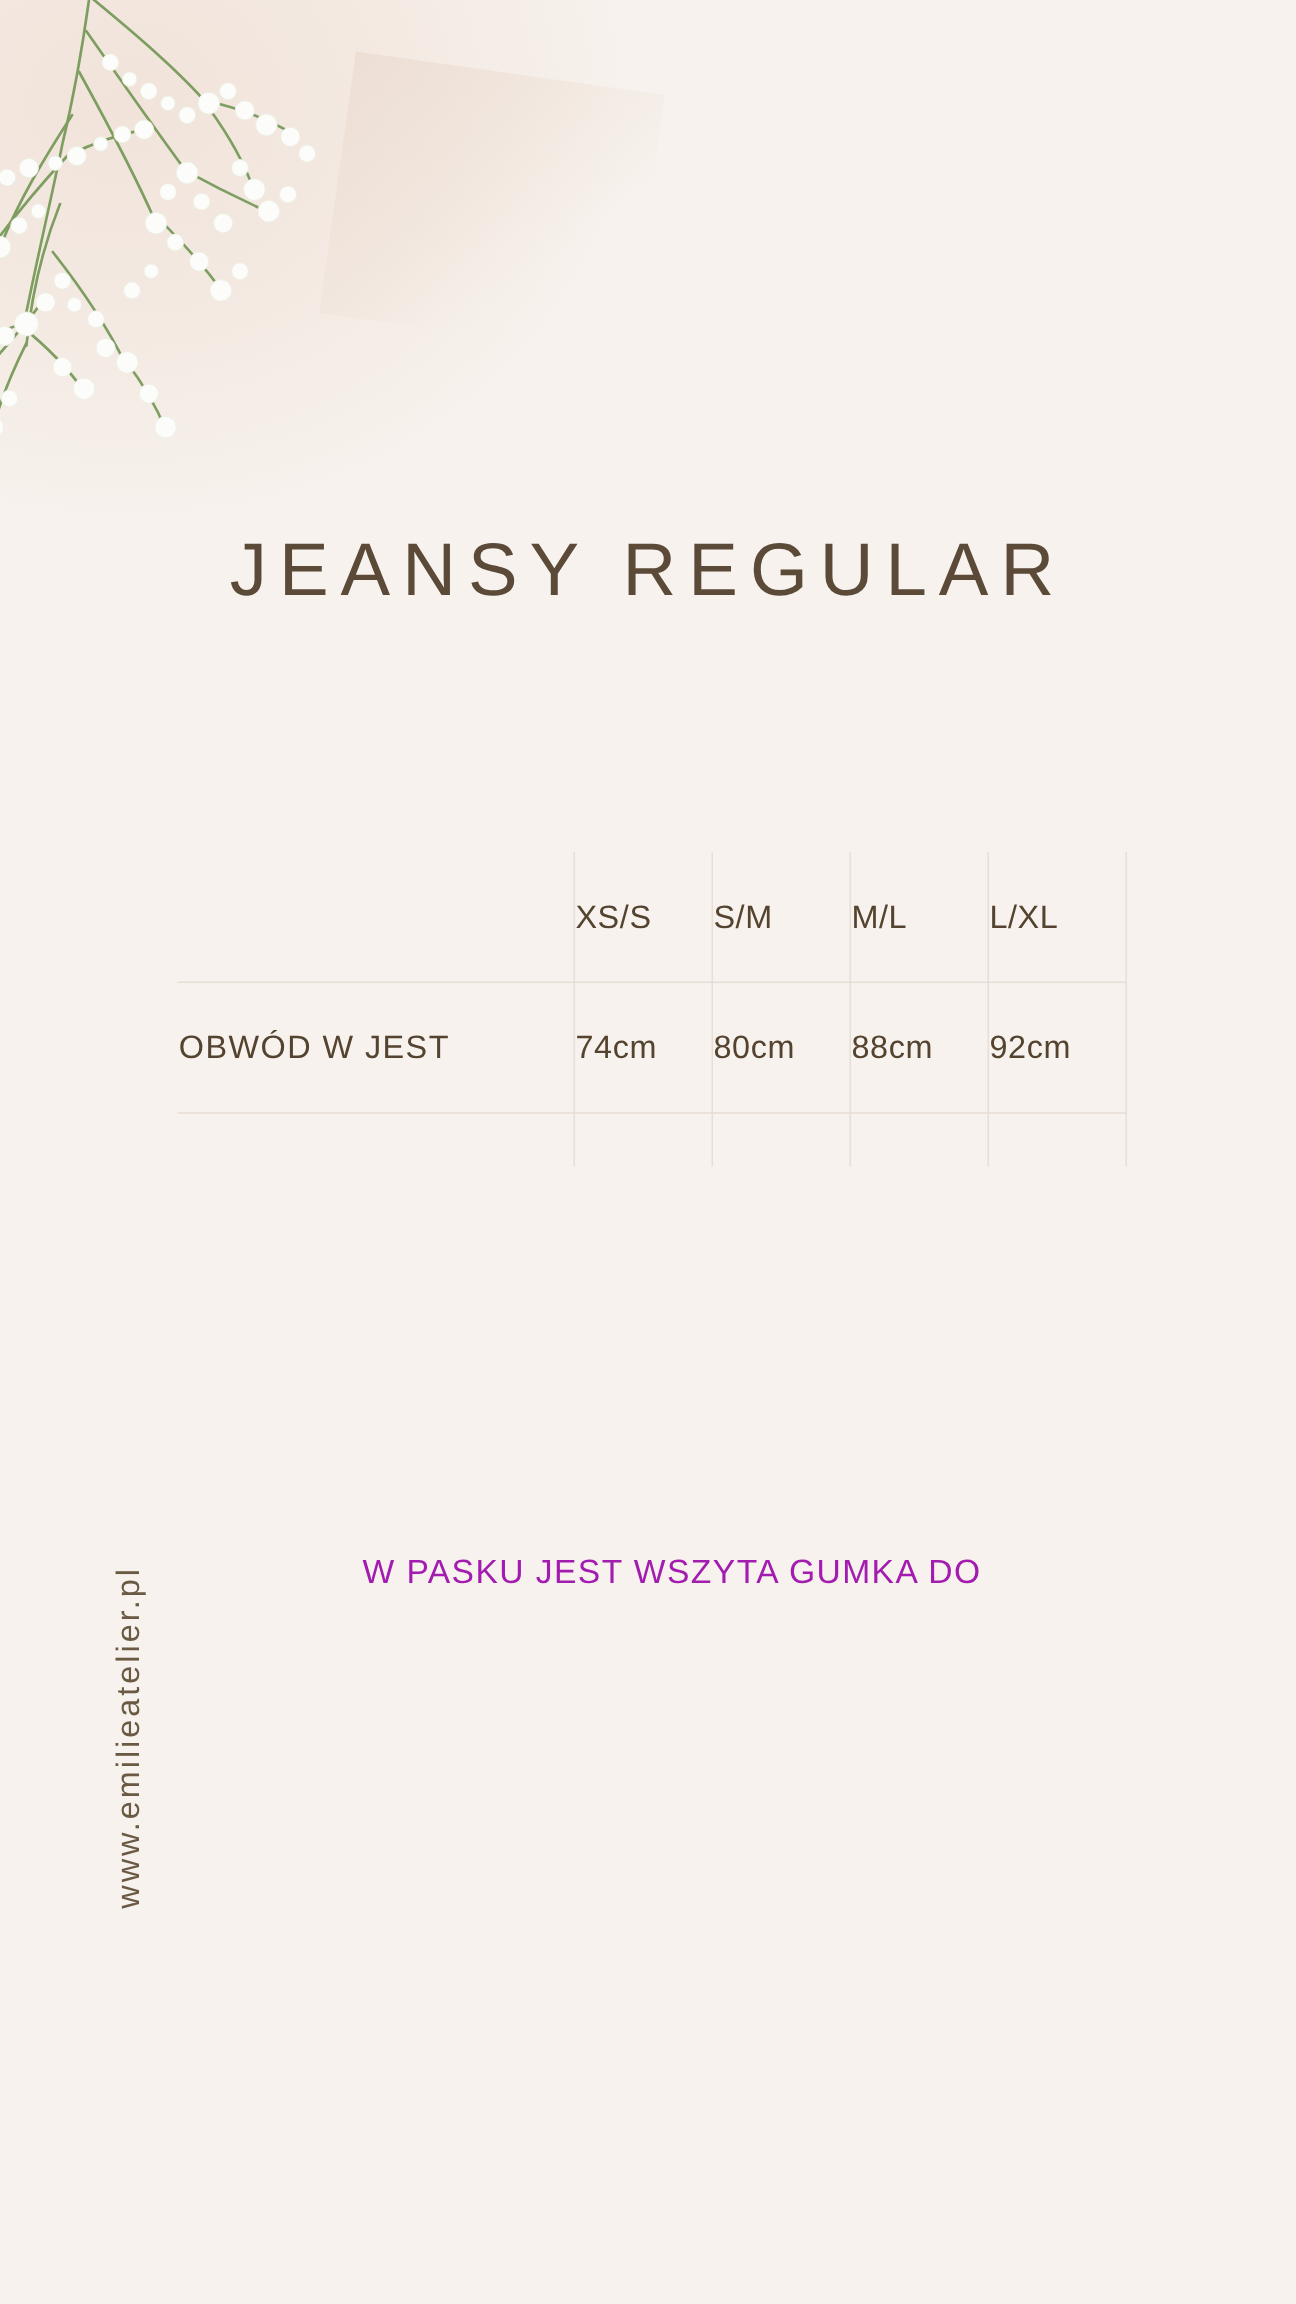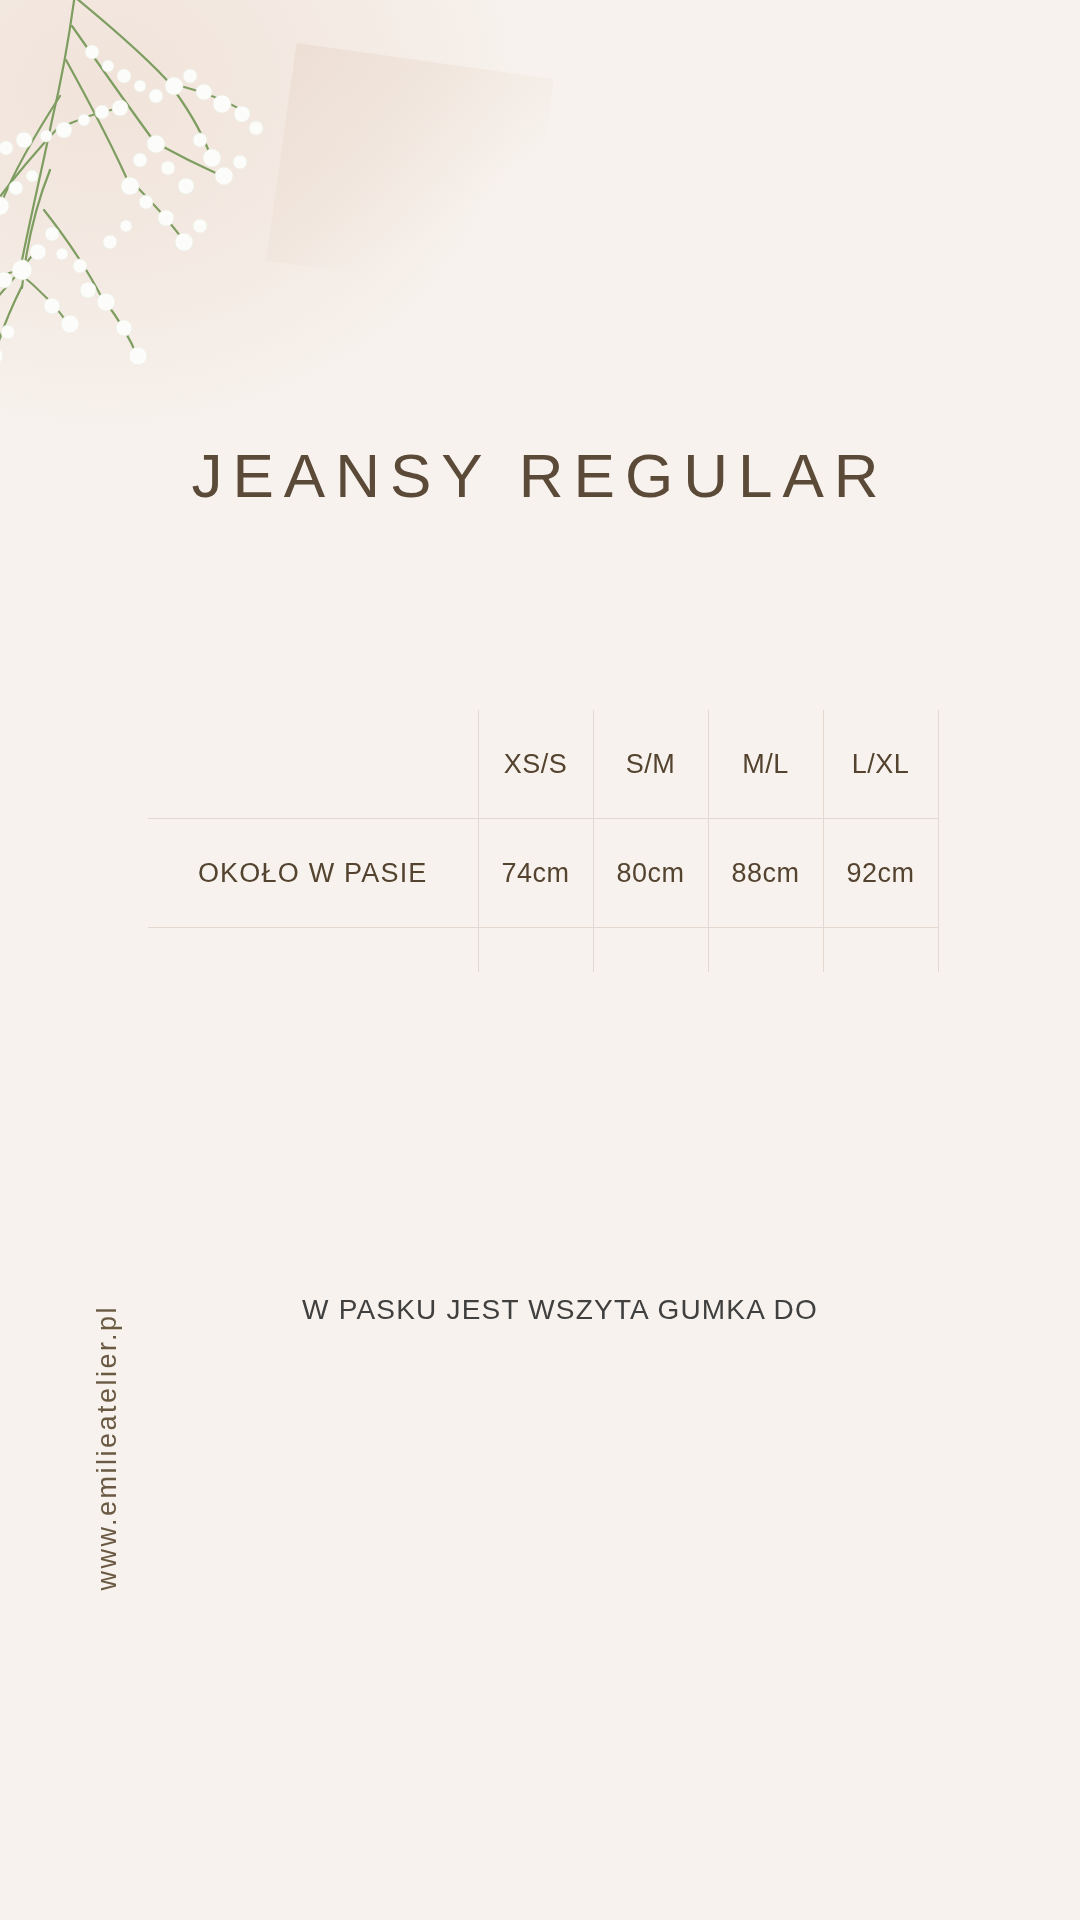--- a/index.html
+++ b/index.html
@@ -72,21 +72,21 @@
     width: 790px;
     table-layout: fixed;
   }
   table.size-table col.label-col { width: 330px; }
   table.size-table col.size-col  { width: 115px; }
 
   table.size-table th,
   table.size-table td {
     border: 1px solid #e3d9d0;
     height: 106px;
-    text-align: center;
+    text-align: left;
     vertical-align: middle;
     font-weight: 400;
     font-size: 27px;
     color: #54432f;
     letter-spacing: 0.5px;
   }
   table.size-table th.corner,
   table.size-table td.rowlabel {
     border-left: none;
   }
@@ -112,21 +112,21 @@
   
   .note {
     position: absolute;
     top: 1290px;
     left: 180px;
     width: 760px;
     text-align: center;
     font-size: 28px;
     line-height: 1.45;
     letter-spacing: 1.2px;
-    color: #404040;
+    color: #a21caf;
   }
 
   
   .site {
     position: absolute;
     left: 92px;
     top: 1305px;
     transform-origin: left top;
     transform: rotate(-90deg) translate(-100%, 0);
     font-size: 27px;
@@ -247,21 +247,21 @@
     </colgroup>
     <tbody>
       <tr class="header-row">
         <th class="corner"></th>
         <th class="size-head">XS/S</th>
         <th class="size-head">S/M</th>
         <th class="size-head">M/L</th>
         <th class="size-head">L/XL</th>
       </tr>
       <tr>
-        <td class="rowlabel">OKOŁO W PASIE</td>
+        <td class="rowlabel">OBWÓD W JEST</td>
         <td>74cm</td>
         <td>80cm</td>
         <td>88cm</td>
         <td>92cm</td>
       </tr>
       <tr class="filler">
         <td class="rowlabel"></td>
         <td></td>
         <td></td>
         <td></td>

